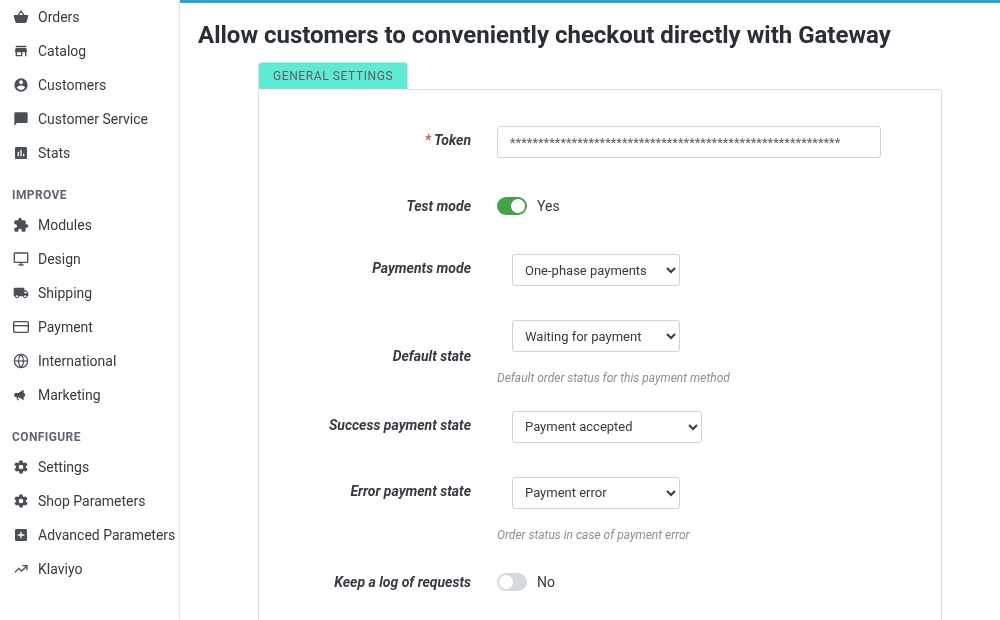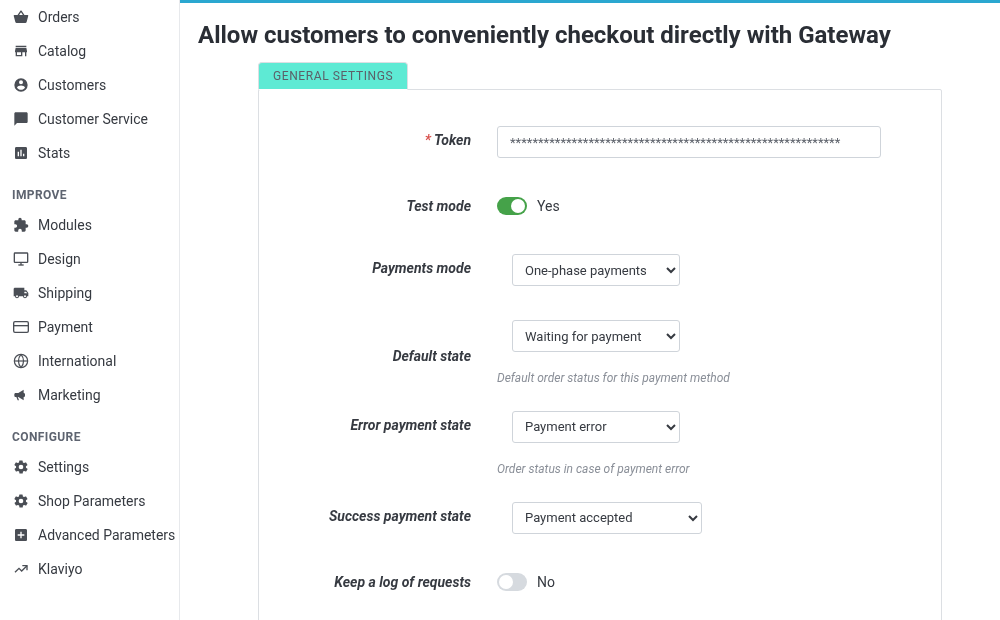--- a/index.html
+++ b/index.html
@@ -353,36 +353,36 @@
       <div class="form-row" style="margin-bottom:24px;align-items:center;">
         <div class="form-label">Default state</div>
         <div class="form-control">
           <select class="select">
             <option>Waiting for payment</option>
           </select>
           <div class="help">Default order status for this payment method</div>
         </div>
       </div>
 
+      <div class="form-row">
+        <div class="form-label">Success payment state</div>
+        <div class="form-control">
+          <select class="select" style="width:190px;">
+            <option>Payment accepted</option>
+          </select>
+        </div>
+      </div>
+
       <div class="form-row" style="margin-bottom:24px;">
         <div class="form-label">Error payment state</div>
         <div class="form-control">
           <select class="select">
             <option>Payment error</option>
           </select>
           <div class="help">Order status in case of payment error</div>
-        </div>
-      </div>
-
-      <div class="form-row">
-        <div class="form-label">Success payment state</div>
-        <div class="form-control">
-          <select class="select" style="width:190px;">
-            <option>Payment accepted</option>
-          </select>
         </div>
       </div>
 
       <div class="form-row" style="margin-bottom:24px;">
         <div class="form-label">Keep a log of requests</div>
         <div class="form-control">
           <div class="toggle-wrap">
             <div class="toggle">
                 <div class="knob"></div>
               </div>

